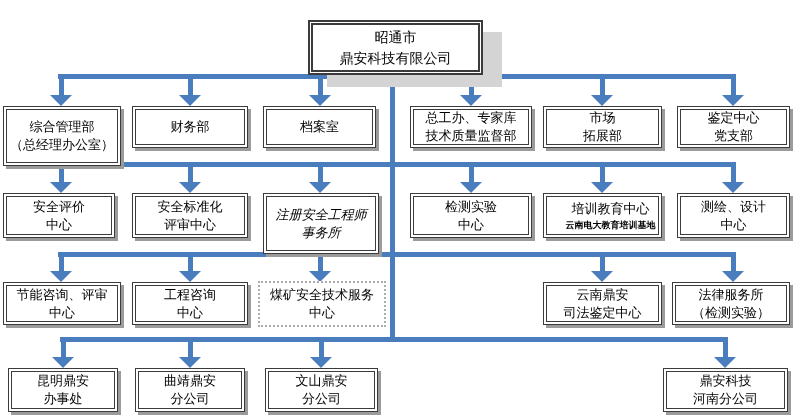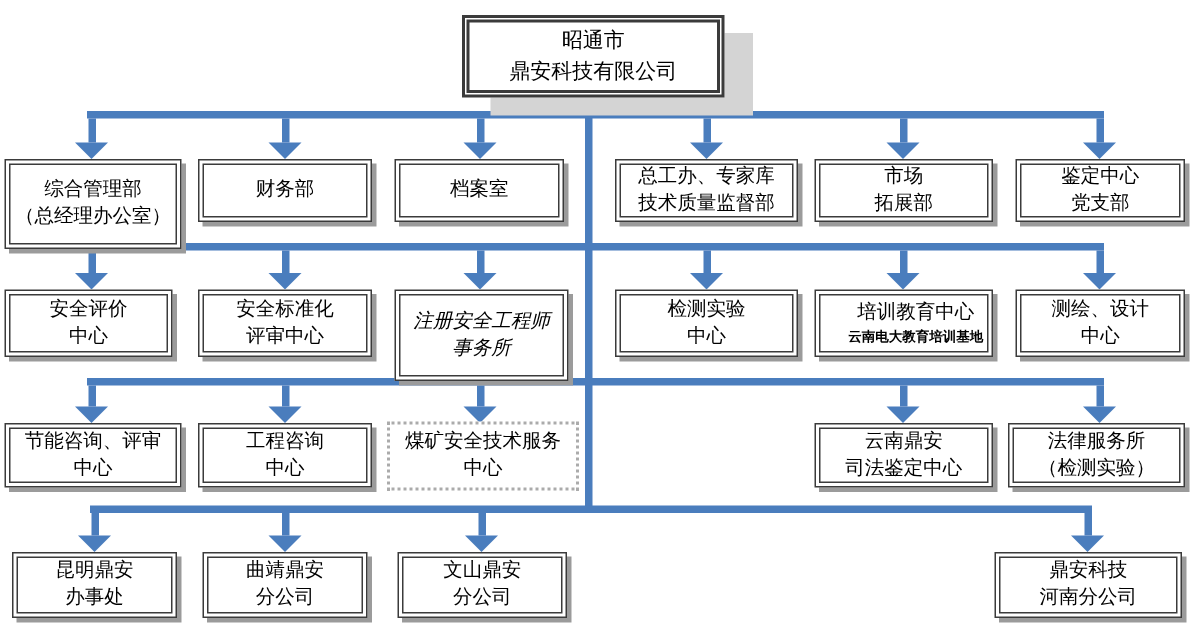--- a/index.html
+++ b/index.html
@@ -124,21 +124,21 @@
     </div>
   <div class="arrow" style="left:310px; top:342px; height:26px;">
       <div class="stem"></div>
       <div class="head"></div>
     </div>
   <div class="arrow" style="left:714px; top:342px; height:26px;">
       <div class="stem"></div>
       <div class="head"></div>
     </div>
 
-  <div class="box root" style="left:308px; top:10px; width:175px; height:55px;">
+  <div class="box root" style="left:308px; top:20px; width:175px; height:55px;">
     <span>昭通市</span>
     <span>鼎安科技有限公司</span>
   </div>
 
   <div class="box" style="left:3px; top:106px; width:118px; height:60px;">
     <span>综合管理部</span>
     <span>（总经理办公室）</span>
   </div>
   <div class="box" style="left:132px; top:106px; width:116px; height:42px;">
     <span>财务部</span>

